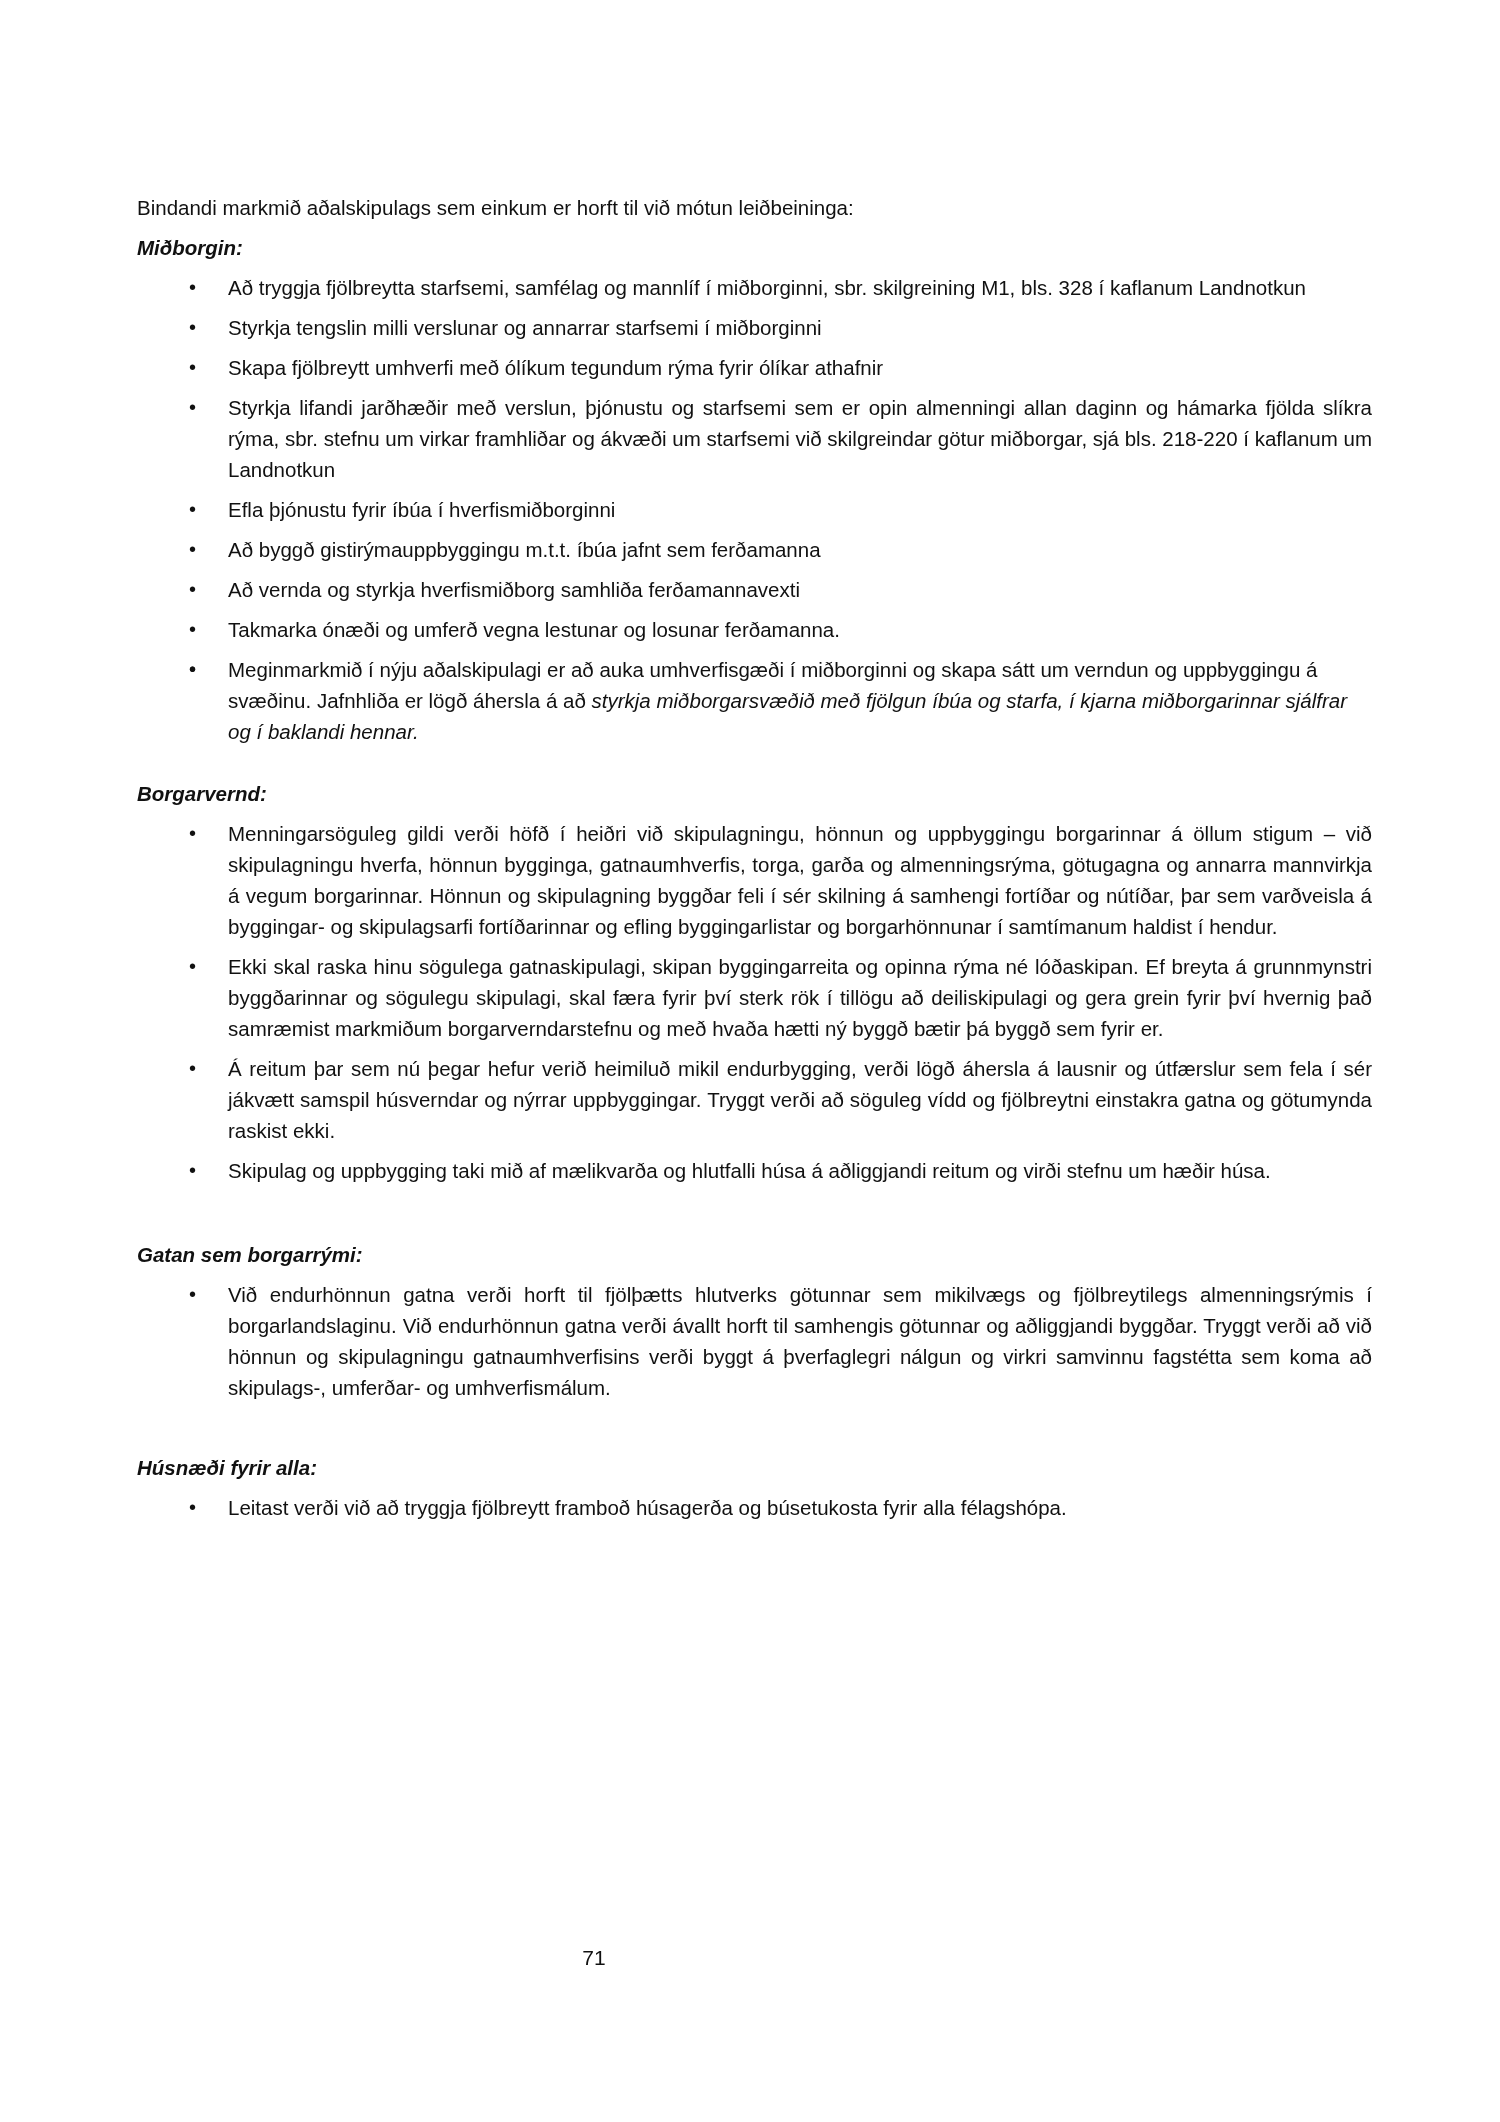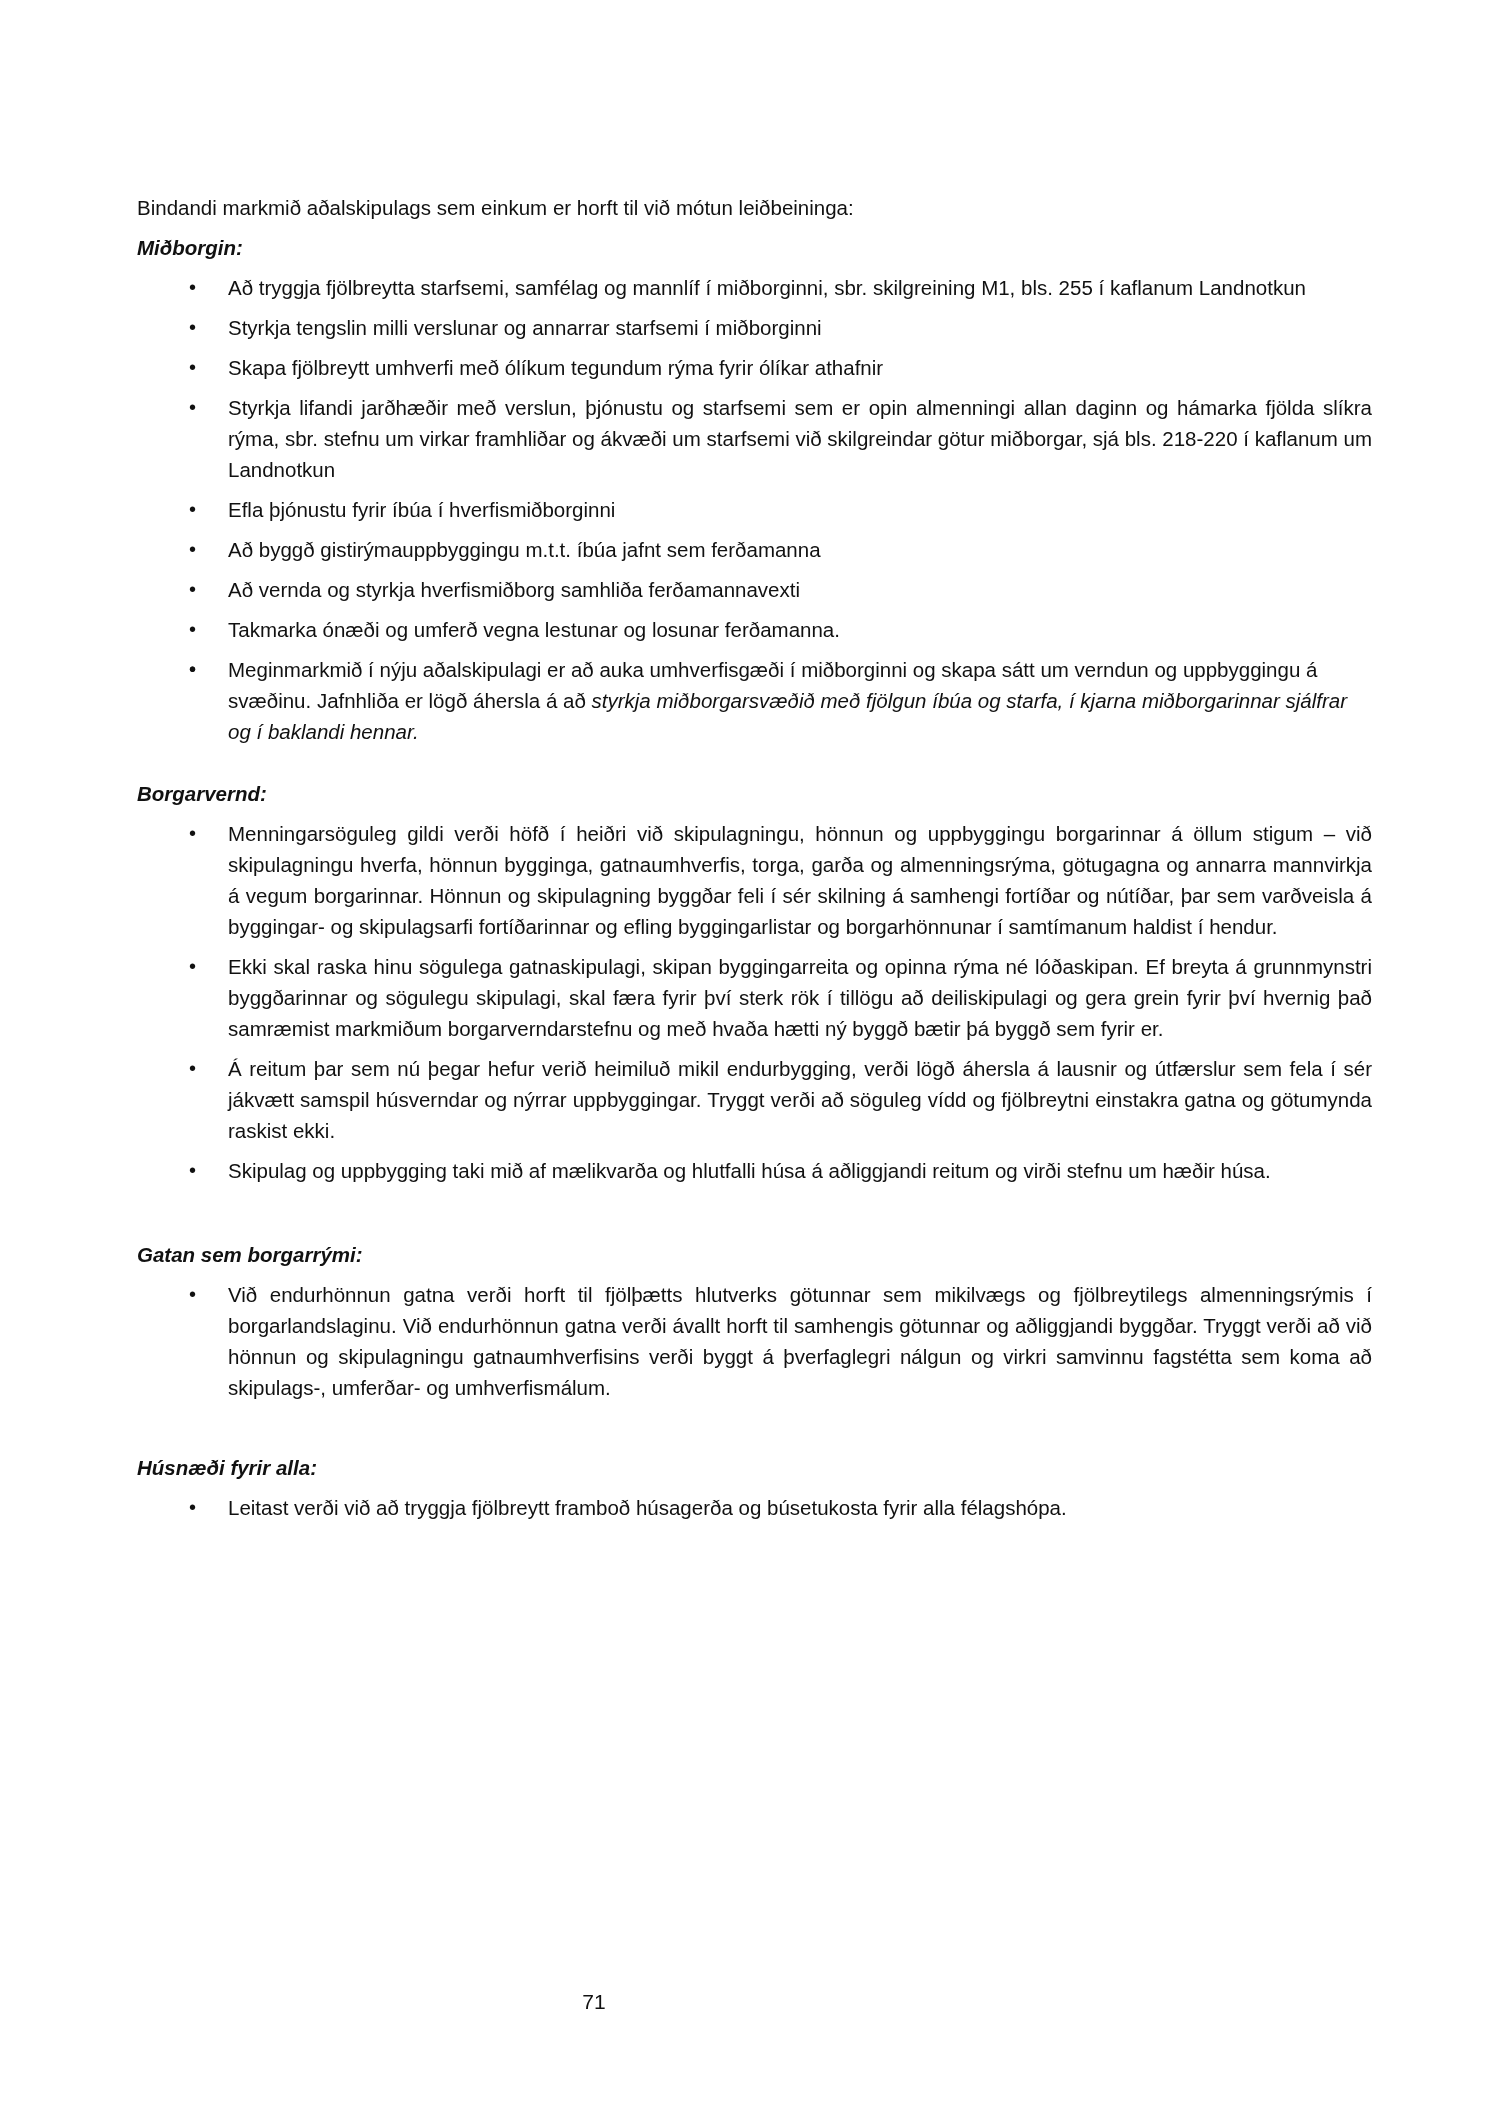--- a/index.html
+++ b/index.html
@@ -11,31 +11,31 @@
   .page { position: absolute; left: 137px; top: 192px; width: 1235px; font-size: 20.5px; line-height: 31px; }
   .intro { margin: 0 0 9px 0; }
   .section-title { font-style: italic; margin: 0 0 9px 0; font-weight: bold; }
   ul { list-style: none; margin: 0; padding: 0; }
   li { position: relative; padding-left: 91px; margin: 0 0 9px 0; text-align: justify; }
   li .bullet { position: absolute; left: 52px; top: 0; font-size: 20px; }
   .gap1 { height: 22px; }
   .gap2 { height: 44px; }
   .gap3 { height: 40px; }
   em { font-style: italic; }
-  .page-number { position: absolute; top: 1990px; left: 0; width: 1188px; text-align: center; font-size: 21px; font-family: "Liberation Sans", sans-serif; }
+  .page-number { position: absolute; top: 1946px; left: 0; width: 1188px; text-align: center; font-size: 21px; font-family: "Liberation Sans", sans-serif; }
 </style>
 </head>
 <body>
 
 <div class="page">
   <p class="intro">Bindandi markmið aðalskipulags sem einkum er horft til við mótun leiðbeininga:</p>
 
   <p class="section-title">Miðborgin:</p>
   <ul>
-    <li><span class="bullet">•</span><span>Að tryggja fjölbreytta starfsemi, samfélag og mannlíf í miðborginni, sbr. skilgreining M1, bls. 255 í kaflanum Landnotkun</span></li>
+    <li><span class="bullet">•</span><span>Að tryggja fjölbreytta starfsemi, samfélag og mannlíf í miðborginni, sbr. skilgreining M1, bls. 328 í kaflanum Landnotkun</span></li>
     <li><span class="bullet">•</span><span>Styrkja tengslin milli verslunar og annarrar starfsemi í miðborginni</span></li>
     <li><span class="bullet">•</span><span>Skapa fjölbreytt umhverfi með ólíkum tegundum rýma fyrir ólíkar athafnir</span></li>
     <li><span class="bullet">•</span><span>Styrkja lifandi jarðhæðir með verslun, þjónustu og starfsemi sem er opin almenningi allan daginn og hámarka fjölda slíkra rýma, sbr. stefnu um virkar framhliðar og ákvæði um starfsemi við skilgreindar götur miðborgar, sjá bls. 218-220 í kaflanum um Landnotkun</span></li>
     <li><span class="bullet">•</span><span>Efla þjónustu fyrir íbúa í hverfismiðborginni</span></li>
     <li><span class="bullet">•</span><span>Að byggð gistirýmauppbyggingu m.t.t. íbúa jafnt sem ferðamanna</span></li>
     <li><span class="bullet">•</span><span>Að vernda og styrkja hverfismiðborg samhliða ferðamannavexti</span></li>
     <li><span class="bullet">•</span><span>Takmarka ónæði og umferð vegna lestunar og losunar ferðamanna.</span></li>
     <li><span class="bullet">•</span></li>
     <li style="text-align:left"><span class="bullet">•</span><span>Meginmarkmið í nýju aðalskipulagi er að auka umhverfisgæði í miðborginni og skapa sátt um verndun og uppbyggingu á svæðinu. Jafnhliða er lögð áhersla á að </span><em>styrkja miðborgarsvæðið með fjölgun íbúa og starfa, í kjarna miðborgarinnar sjálfrar og í baklandi hennar.</em></li>
   </ul>

